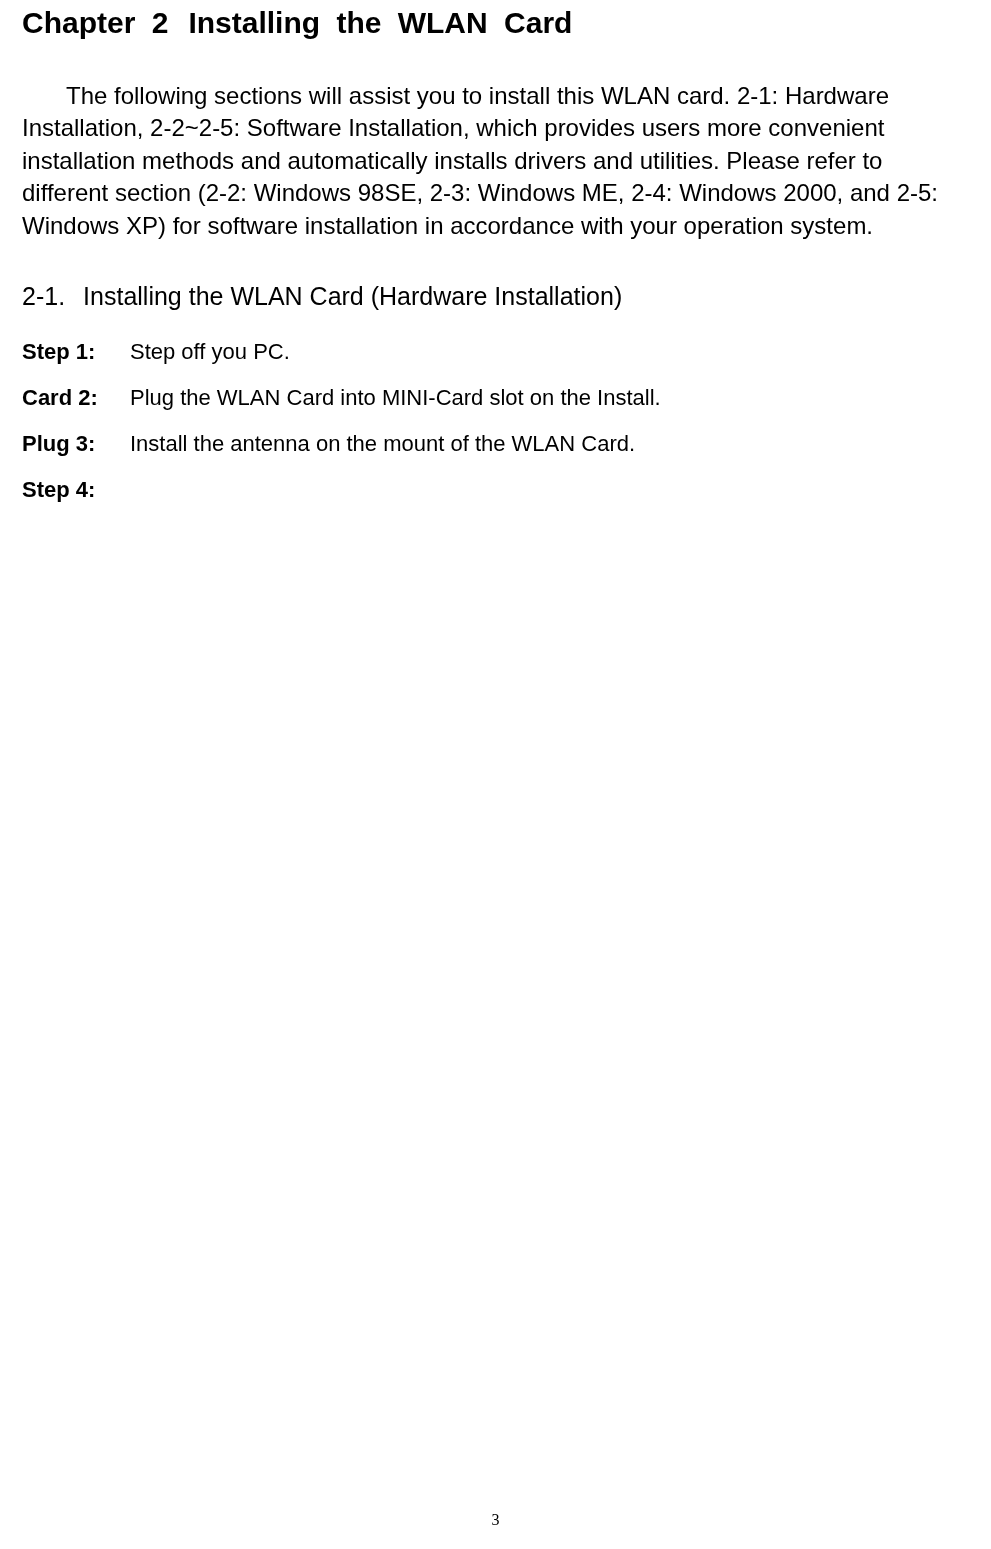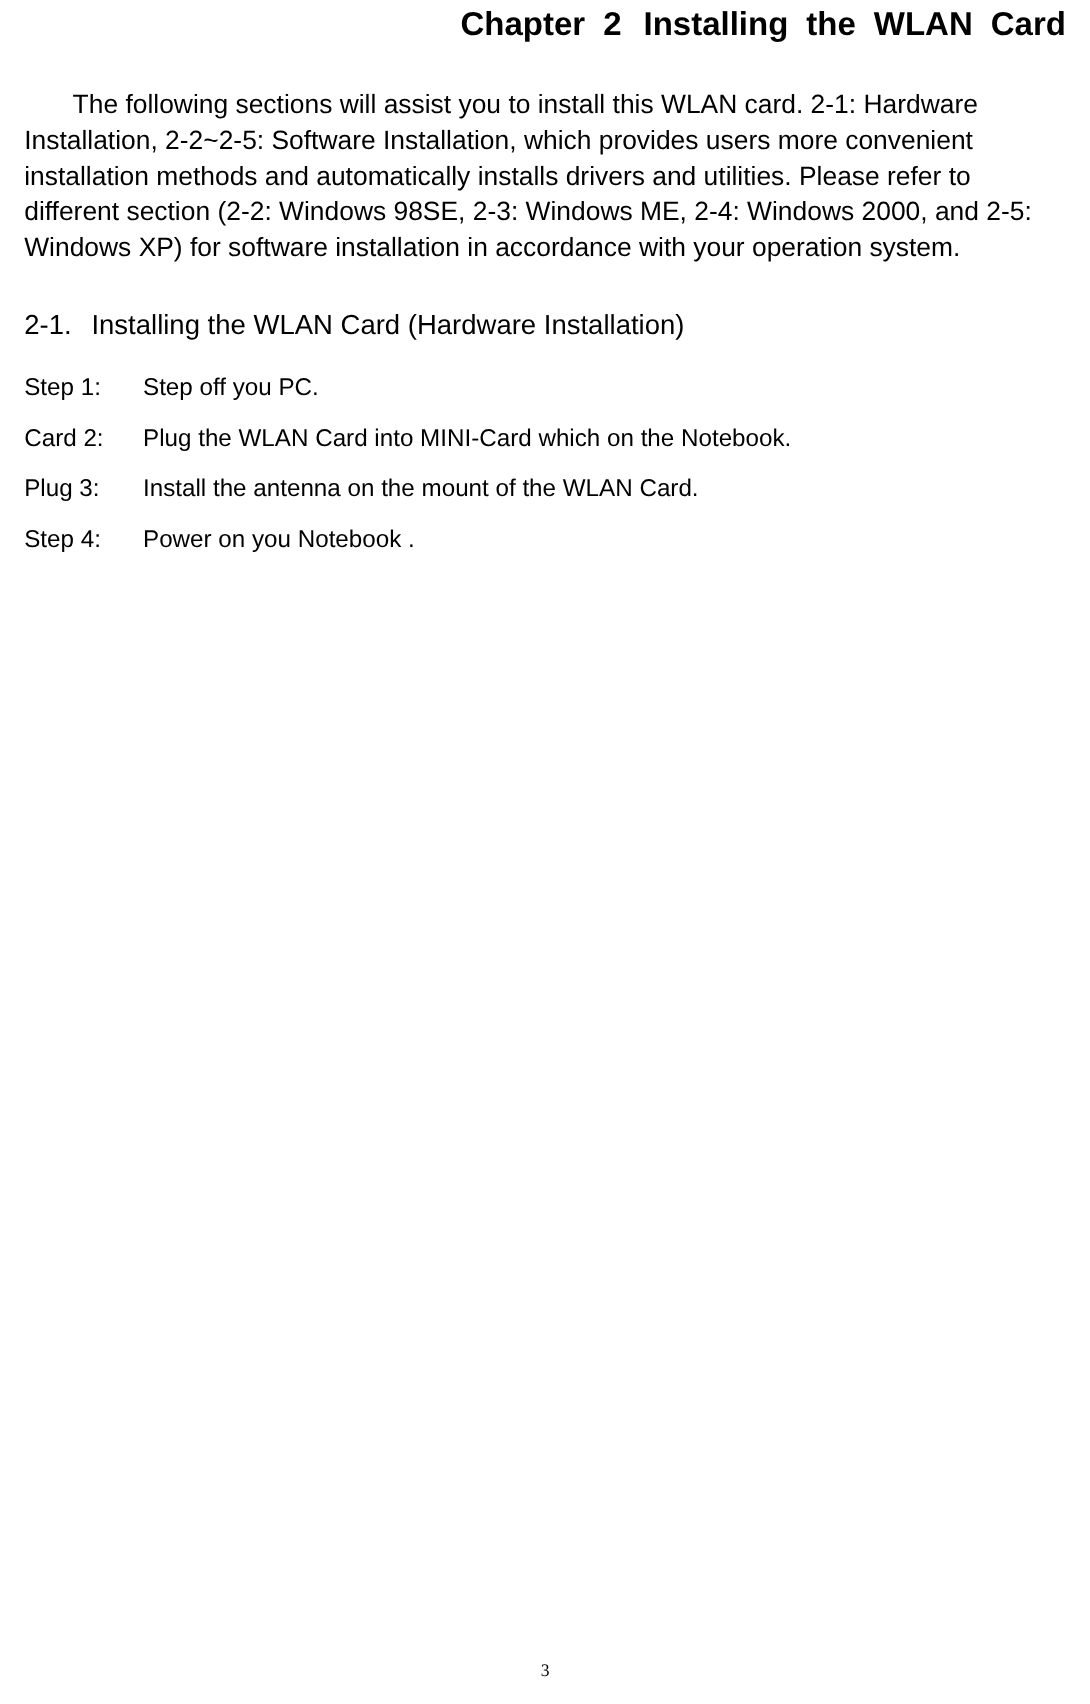--- a/index.html
+++ b/index.html
@@ -10,21 +10,21 @@
     body {
       font-family: Arial, Helvetica, sans-serif;
       background: #ffffff;
       color: #000000;
       width: 991px;
       height: 1549px;
       position: relative;
       padding: 0 22px;
     }
     .chapter-title {
-      text-align: right;
+      text-align: left;
       font-size: 30px;
       font-weight: bold;
       margin-top: 6px;
       margin-bottom: 40px;
       word-spacing: 8px;
     }
     .chapter-title .gap {
       display: inline-block;
       width: 20px;
     }
@@ -42,21 +42,21 @@
     .section-heading .gap2 {
       display: inline-block;
       width: 18px;
     }
     .step-row {
       display: flex;
       margin-bottom: 20px;
       font-size: 22px;
     }
     .step-label {
-      font-weight: normal;
+      font-weight: bold;
       width: 108px;
       flex-shrink: 0;
     }
     .step-text {
       flex: 1;
     }
     .page-number {
       position: absolute;
       bottom: 20px;
       left: 0;
@@ -79,26 +79,25 @@
   <span>2-1.</span><span class="gap2"></span><span>Installing the WLAN Card (Hardware Installation)</span>
 </h2>
 
 <div class="step-row">
   <div class="step-label">Step 1:</div>
   <div class="step-text">Step off you PC.</div>
 </div>
 
 <div class="step-row">
   <div class="step-label">Card 2:</div>
-  <div class="step-text">Plug the WLAN Card into MINI-Card which on the Notebook.</div>
+  <div class="step-text">Plug the WLAN Card into MINI-Card slot on the Install.</div>
 </div>
 
 <div class="step-row">
   <div class="step-label">Plug 3:</div>
   <div class="step-text">Install the antenna on the mount of the WLAN Card.</div>
 </div>
 
 <div class="step-row">
   <div class="step-label">Step 4:</div>
-  <div class="step-text">Power on you Notebook .</div>
 </div>
 
 <div class="page-number">3</div>
 
 </body></html>

